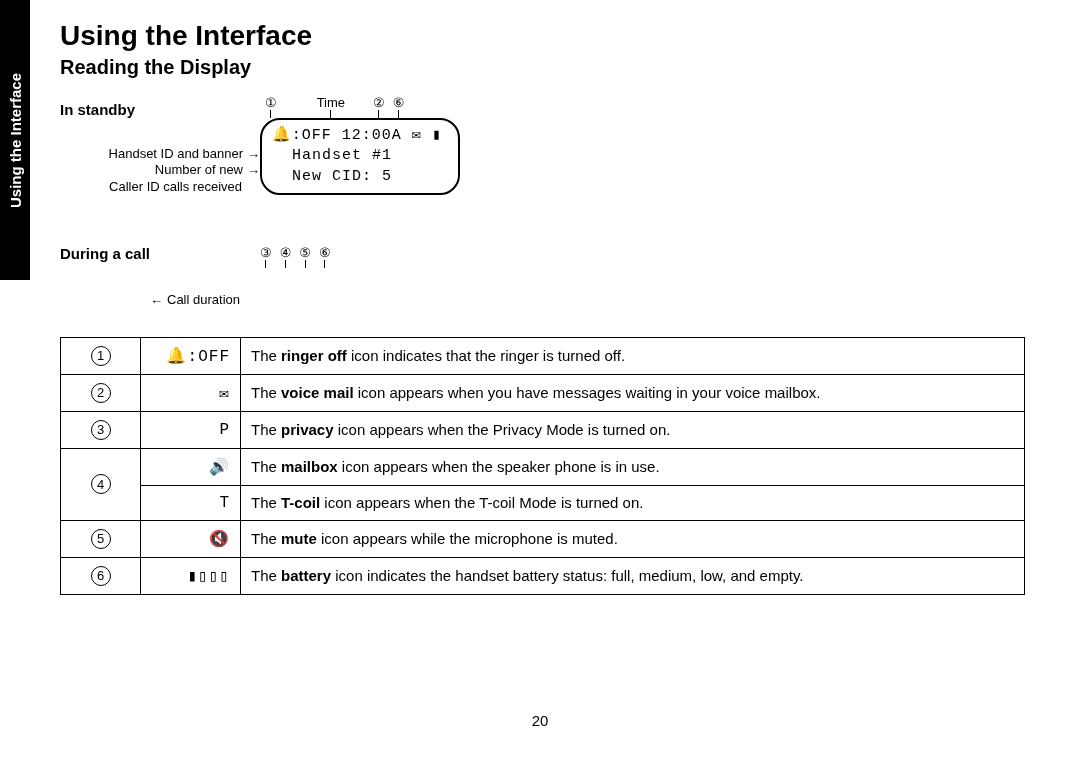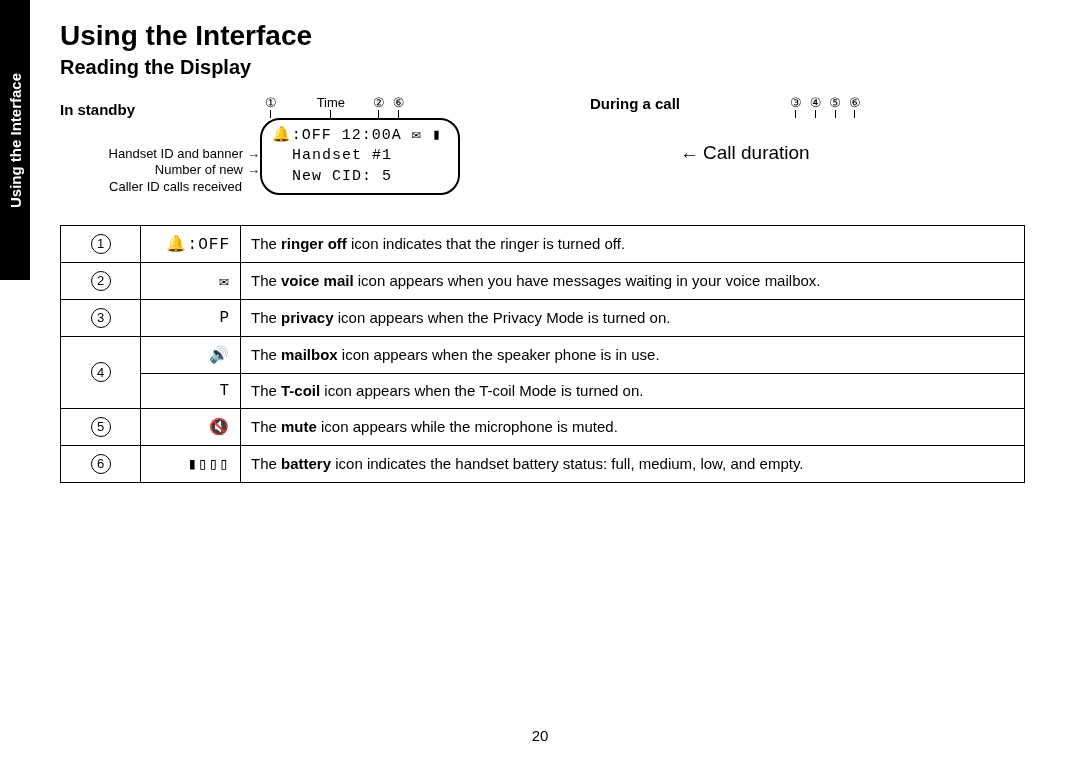--- a/index.html
+++ b/index.html
@@ -40,20 +40,21 @@
   }
 
   h1 { font-size: 28px; margin: 0 0 4px 0; }
   h2 { font-size: 20px; margin: 0 0 16px 0; }
 
   .diagrams-row {
     display: flex;
     gap: 50px;
     margin-bottom: 30px;
     align-items: flex-start;
+    flex-direction: column;
   }
 
   .diagram-col { position: relative; }
   .col-title { font-weight: bold; font-size: 15px; }
   .num-circ-big {
     display: inline-flex;
     align-items: center;
     justify-content: center;
     width: 20px;
     height: 20px;
@@ -75,21 +76,21 @@
     display: inline-block;
     min-width: 200px;
     background: #fff;
   }
 
   .annot {
     font-size: 13px;
     text-align: right;
     line-height: 1.25;
   }
-  .annot-right { font-size: 19px; text-align: left; }
+  .annot-right { font-size: 13px; text-align: left; }
 
   .arrow-right::after { content: "→"; margin-left: 4px; }
   .arrow-left::before { content: "←"; margin-right: 4px; }
 
   .standby-block {
     display: flex;
     align-items: flex-end;
   }
 
   table.icon-table {
@@ -102,21 +103,21 @@
     padding: 8px 10px;
     vertical-align: middle;
     font-size: 15px;
   }
   table.icon-table td.c-num { width: 80px; text-align: center; }
   table.icon-table td.c-icon { width: 100px; text-align: right; font-family: "Courier New", monospace; letter-spacing: 2px; font-size: 16px; }
   .dotty { font-family: "Courier New", monospace; letter-spacing: 1px; }
 
   .page-num {
     position: absolute;
-    bottom: 15px;
+    bottom: 30px;
     left: 0; right: 0;
     text-align: center;
     font-size: 15px;
   }
 
   .tick-group { display: inline-flex; flex-direction: column; align-items: center; font-size: 13px; }
   .tick-stem { width: 1px; height: 8px; background: #000; }
 
 </style>
 </head>

